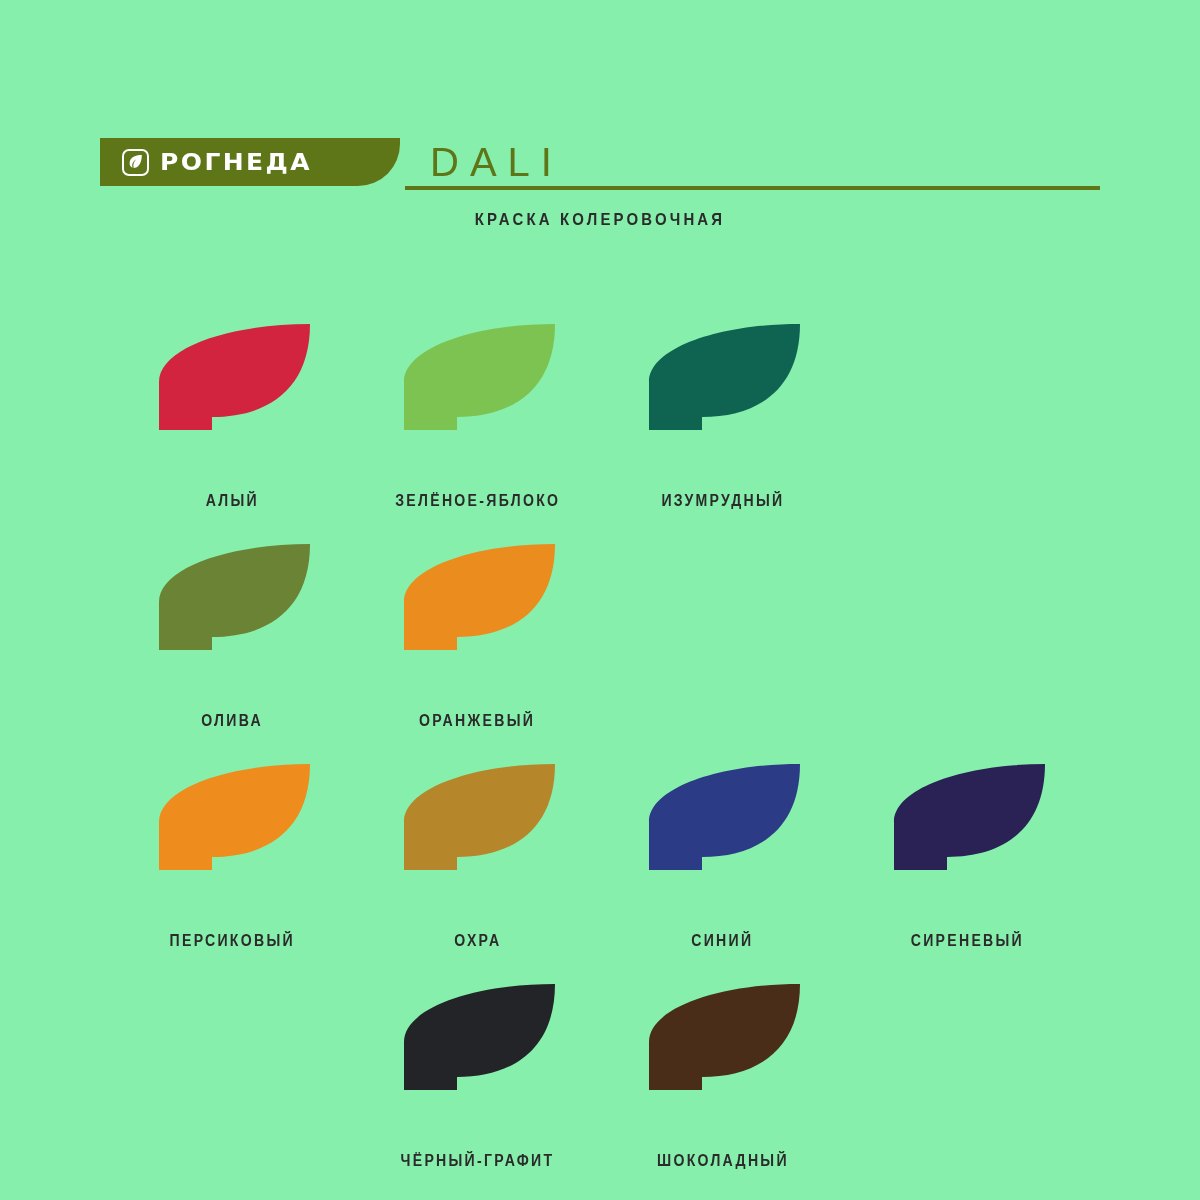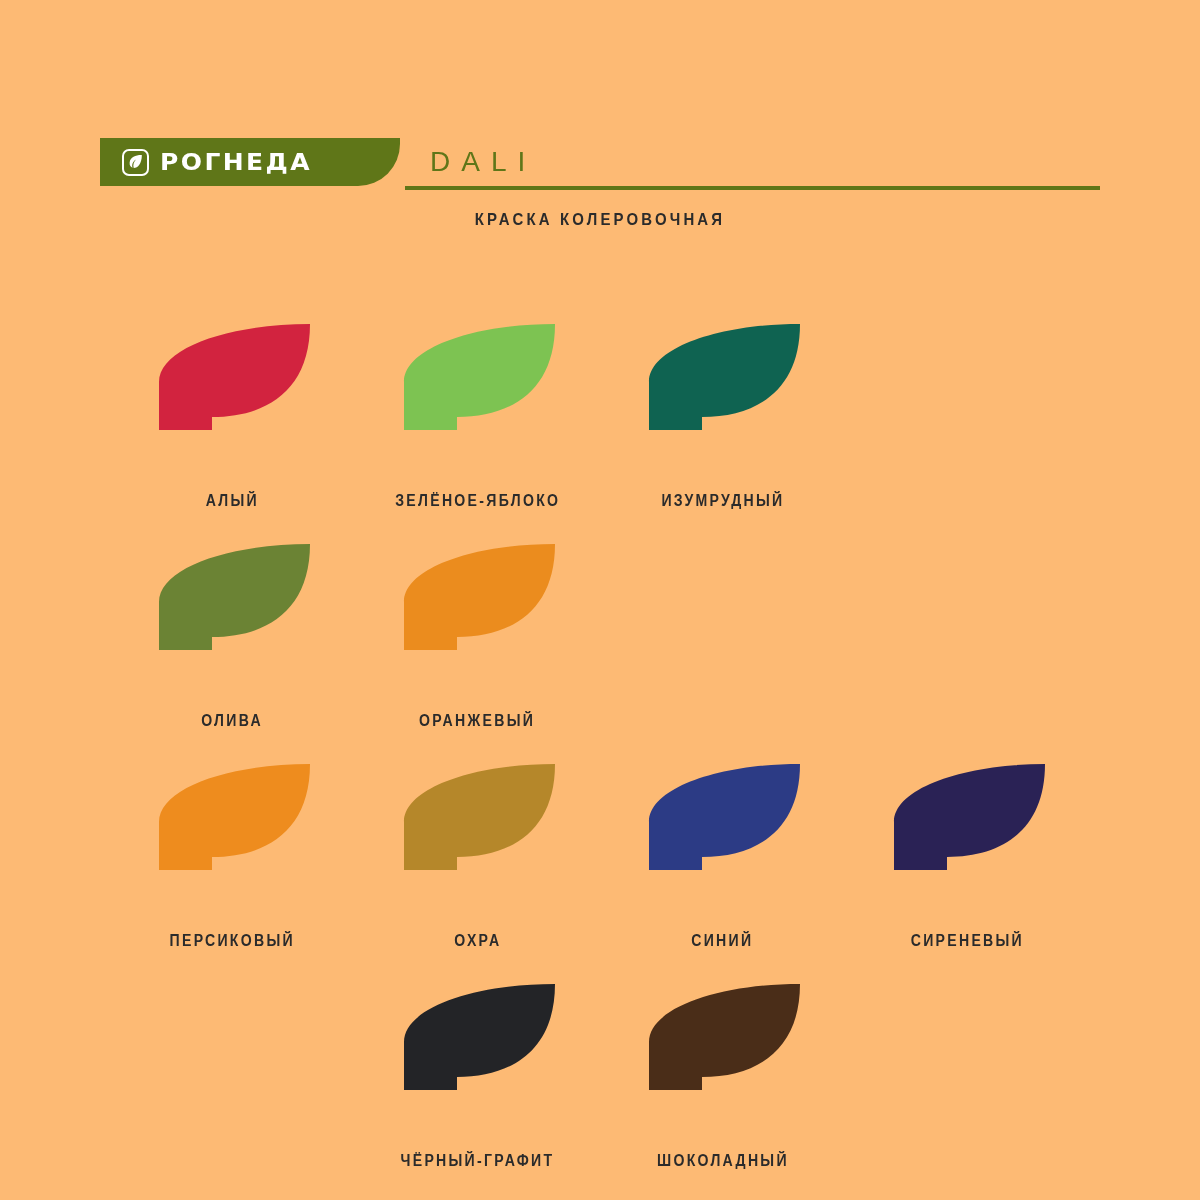--- a/index.html
+++ b/index.html
@@ -11,21 +11,21 @@
     width: 1200px;
     height: 1200px;
     font-family: "Liberation Sans", sans-serif;
     -webkit-font-smoothing: antialiased;
     overflow: hidden;
   }
   .page {
     position: relative;
     width: 1200px;
     height: 1200px;
-    background: #fdba74;
+    background: #86efac;
   }
 
   
   .header {
     position: absolute;
     left: 100px;
     top: 138px;
     width: 1000px;
     height: 52px;
   }
@@ -70,21 +70,21 @@
     letter-spacing: 2.4px;
     font-family: "DejaVu Sans", sans-serif;
     line-height: 1;
     transform: scaleY(0.92);
   }
   .dali {
     position: absolute;
     left: 330px;
     top: 3px;
     color: #5f7618;
-    font-size: 28px;
+    font-size: 40px;
     letter-spacing: 11px;
     font-weight: 400;
     font-family: "Liberation Sans", sans-serif;
     line-height: 42px;
   }
   .rule {
     position: absolute;
     left: 305px;
     top: 48px;
     width: 695px;

